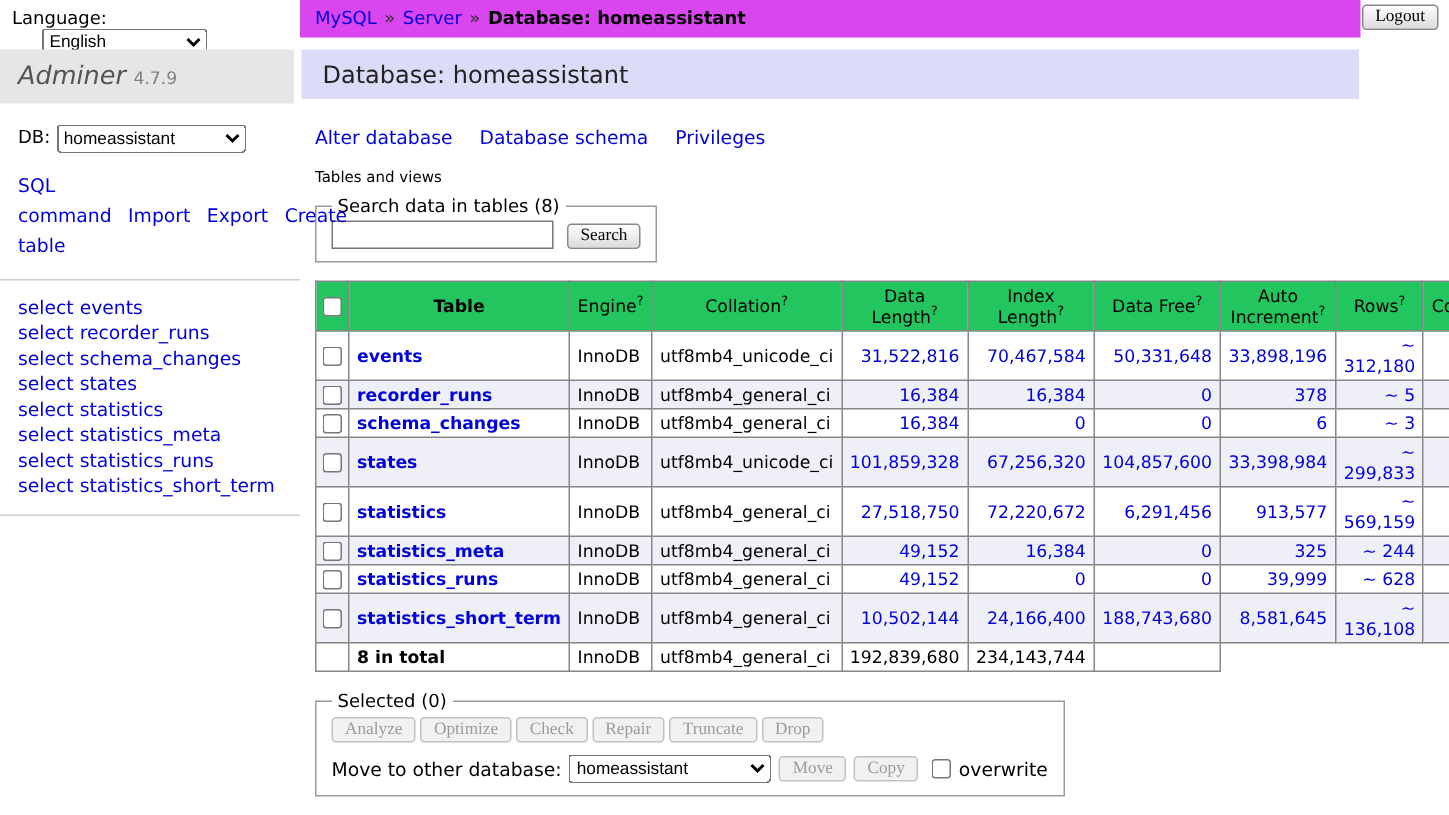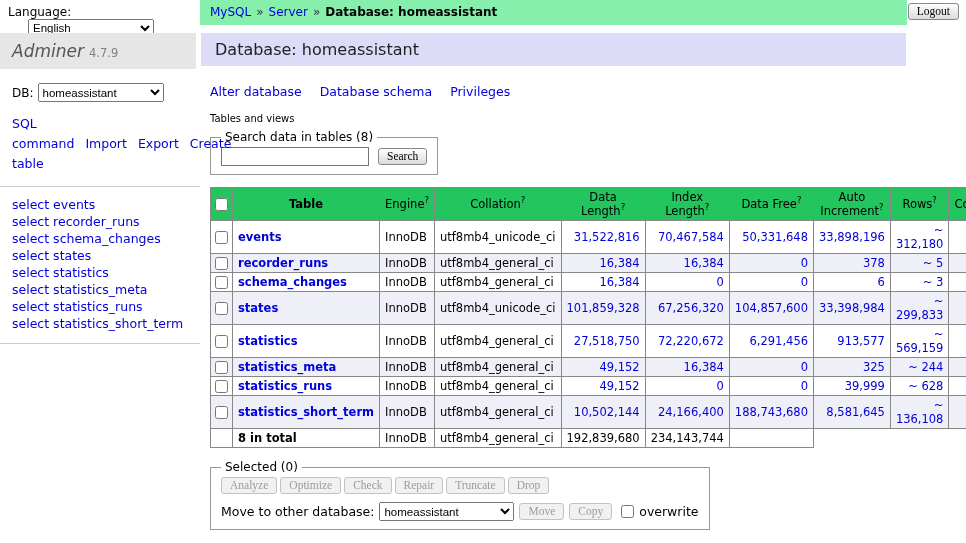--- a/index.html
+++ b/index.html
@@ -9,22 +9,22 @@
     background: #fff; color: #000;
     font-family: "DejaVu Sans", "Liberation Sans", sans-serif;
     font-size: 12.5px;
   }
   a.lnk { color: #0000d8; text-decoration: none; cursor: pointer; }
   .bold { font-weight: bold; }
 
   
   .topbar { height: 25px; display: flex; position: relative; }
   .lang { width: 200px; flex: none; padding: 5px 0 0 8px; font-size: 12px; }
-  .lang select { font-size: 11.5px; width: 126px; height: 18px; margin-left: 20px; }
-  .breadcrumb { flex: 1; background: #86efac; margin-right: 59px; padding: 5px 10px 0; font-size: 12px; white-space: nowrap; }
+  .lang select { font-size: 11.5px; width: 110px; height: 18px; margin-left: 20px; }
+  .breadcrumb { flex: 1; background: #d946ef; margin-right: 59px; padding: 5px 10px 0; font-size: 12px; white-space: nowrap; }
   .breadcrumb .sep { margin: 0 5px; color: #333; }
   .logout-btn { position: absolute; right: 7px; top: 3px; }
 
   .btn {
     font-family: Liberation Serif, serif; font-size: 11.5px; padding: 1px 8px 2px;
     border: 1px solid #888; border-radius: 3px;
     background: linear-gradient(#fdfdfd, #dcdcdc); cursor: pointer; color: #000;
   }
   .btn:disabled { color: #9b9b9b; border-color: #c2c2c2; background: #f1f1f1; cursor: default; }
 

